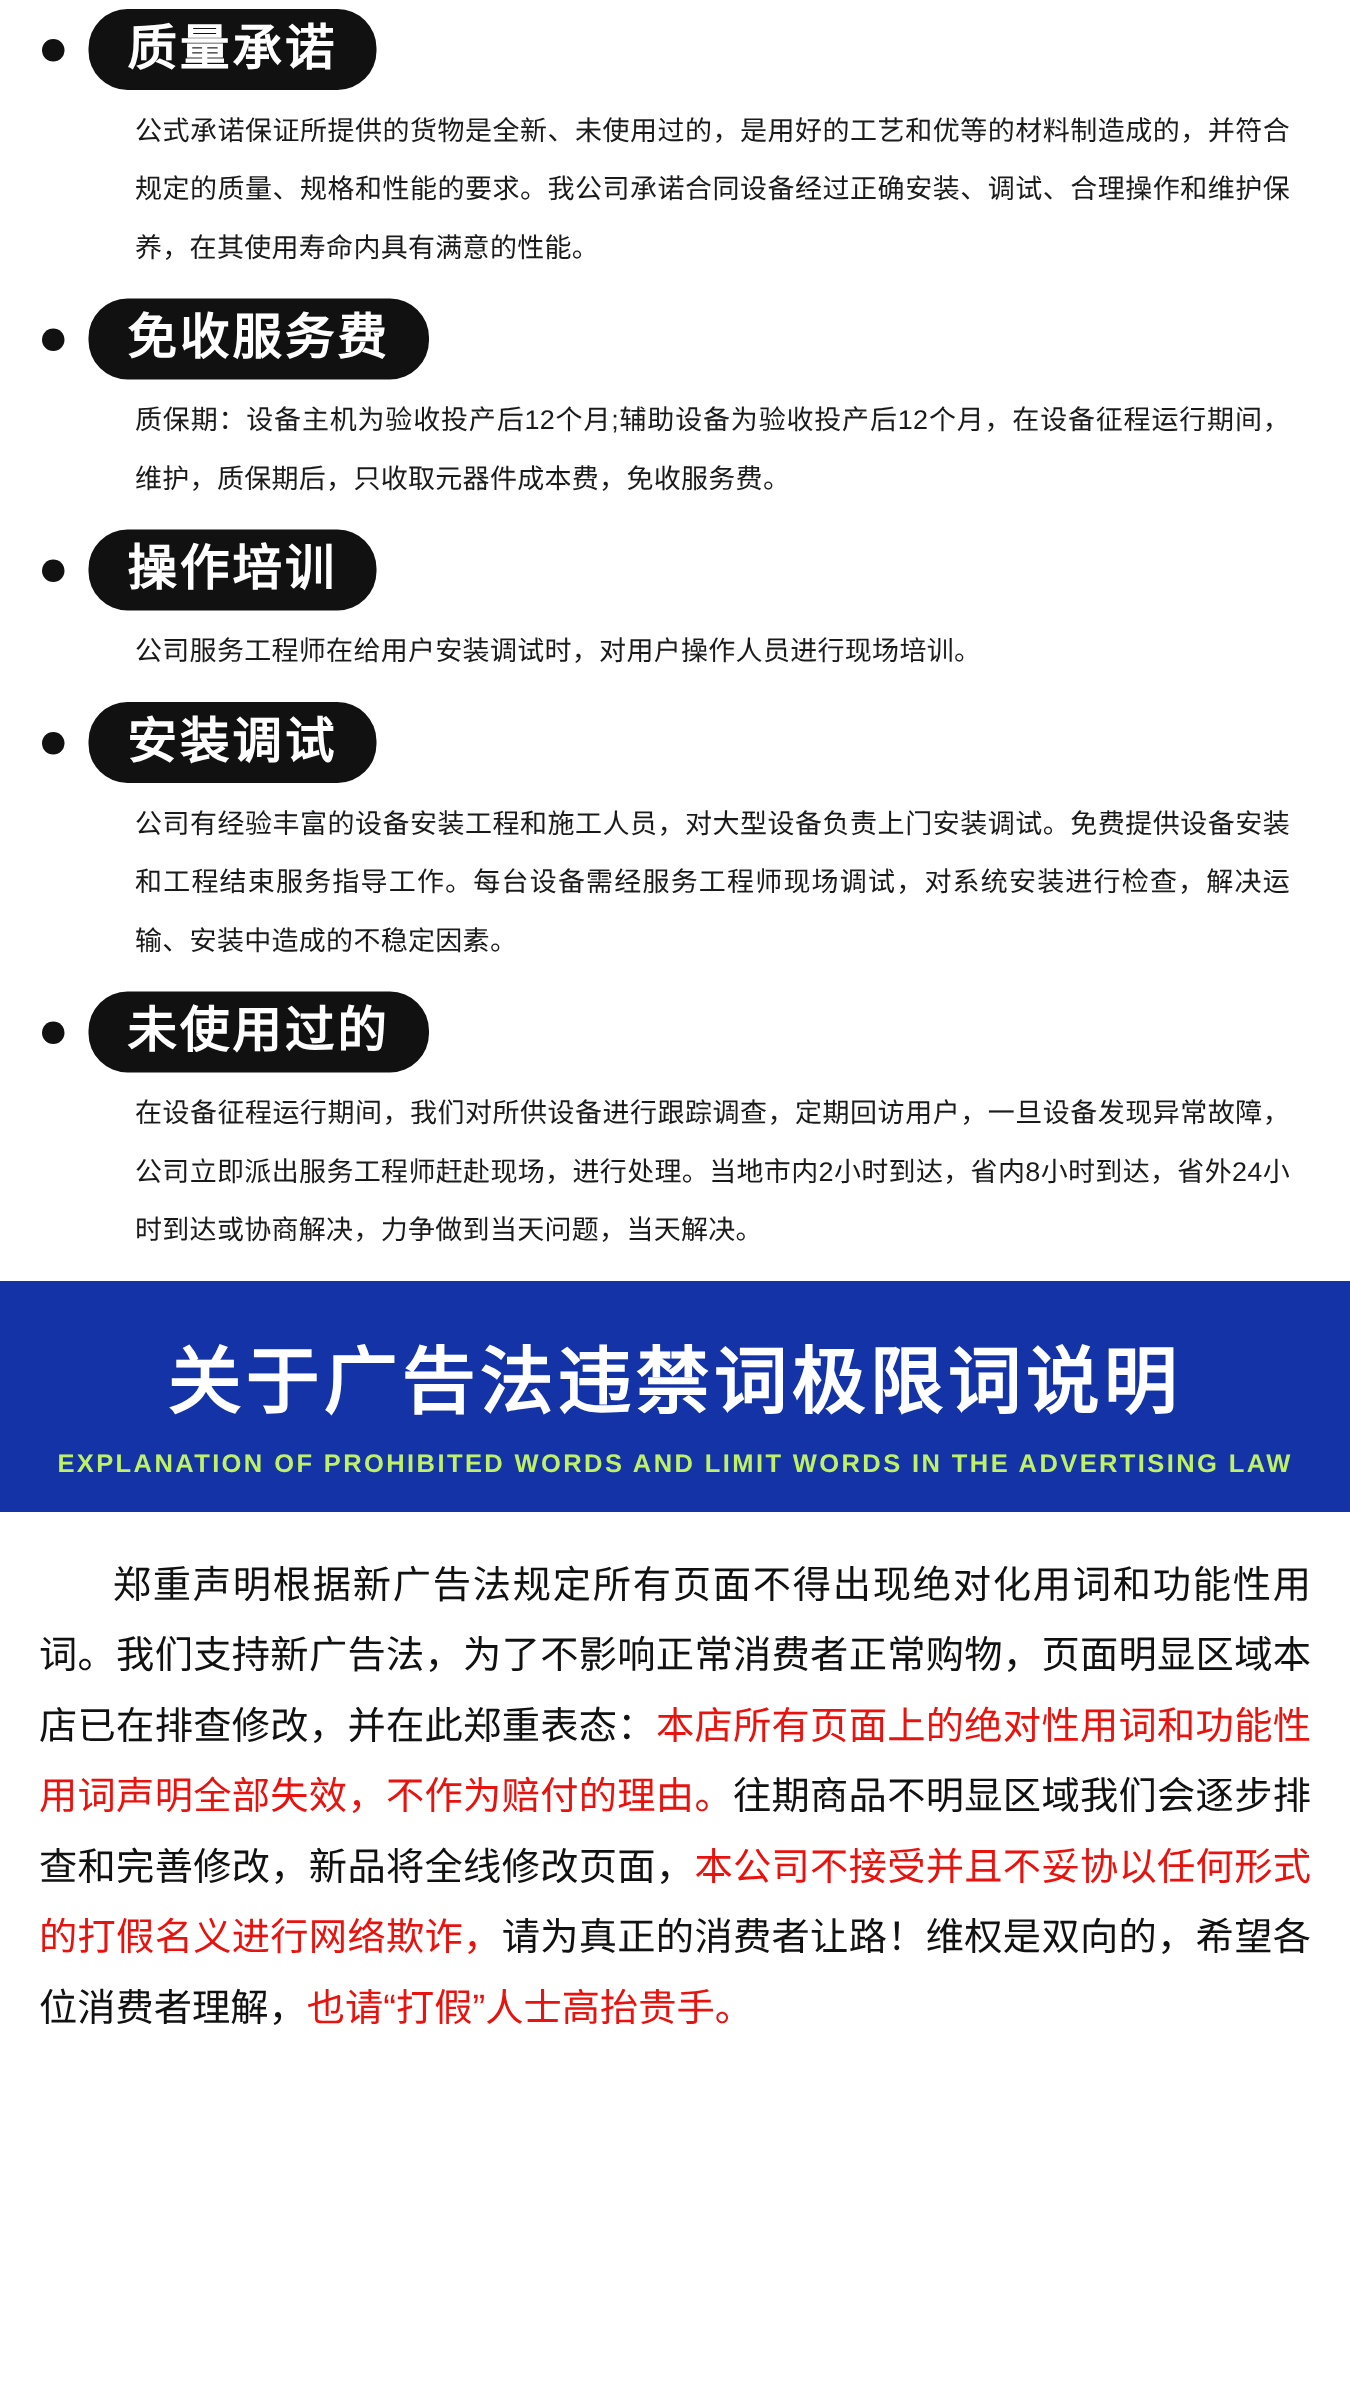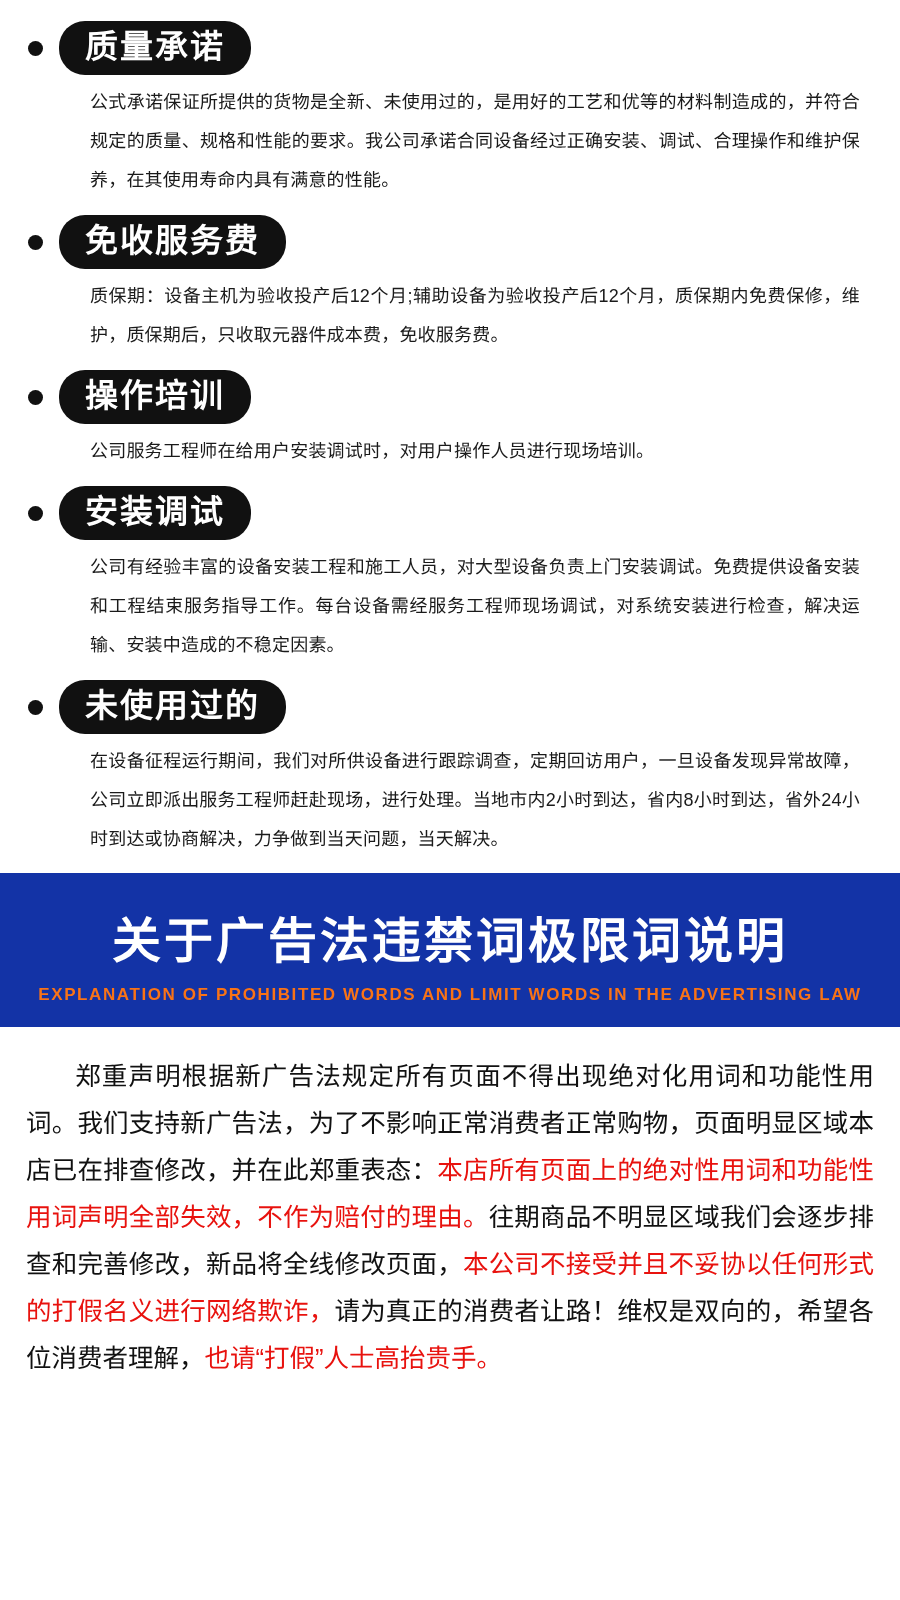--- a/index.html
+++ b/index.html
@@ -24,21 +24,20 @@
   }
 
   
   .service-section {
     padding: 6px 28px 0 28px;
     box-sizing: border-box;
   }
 
   .service-block {
     margin-bottom: 14px;
-    margin-top: 15px;
   }
 
   .heading-row {
     display: flex;
     align-items: center;
     margin-bottom: 8px;
   }
 
   .bullet {
     width: 15px;
@@ -82,21 +81,21 @@
   }
   .banner-title {
     color: #ffffff;
     font-size: 49px;
     font-weight: bold;
     letter-spacing: 3px;
     line-height: 64px;
     white-space: nowrap;
   }
   .banner-sub {
-    color: #f97316;
+    color: #bef264;
     font-size: 17px;
     letter-spacing: 1.6px;
     margin-top: 12px;
     font-weight: bold;
     white-space: nowrap;
   }
 
   
   .disclaimer {
     padding: 26px 26px 0 26px;
@@ -122,21 +121,21 @@
         <span class="pill">质量承诺</span>
       </div>
       <p class="para">公式承诺保证所提供的货物是全新、未使用过的，是用好的工艺和优等的材料制造成的，并符合规定的质量、规格和性能的要求。我公司承诺合同设备经过正确安装、调试、合理操作和维护保养，在其使用寿命内具有满意的性能。</p>
     </div>
 
     <div class="service-block">
       <div class="heading-row">
         <span class="bullet"></span>
         <span class="pill">免收服务费</span>
       </div>
-      <p class="para">质保期：设备主机为验收投产后12个月;辅助设备为验收投产后12个月，质保期内免费保修，维护，质保期后，只收取元器件成本费，免收服务费。</p>
+      <p class="para">质保期：设备主机为验收投产后12个月;辅助设备为验收投产后12个月，在设备征程运行期间，维护，质保期后，只收取元器件成本费，免收服务费。</p>
     </div>
 
     <div class="service-block">
       <div class="heading-row">
         <span class="bullet"></span>
         <span class="pill">操作培训</span>
       </div>
       <p class="para">公司服务工程师在给用户安装调试时，对用户操作人员进行现场培训。</p>
     </div>
 

